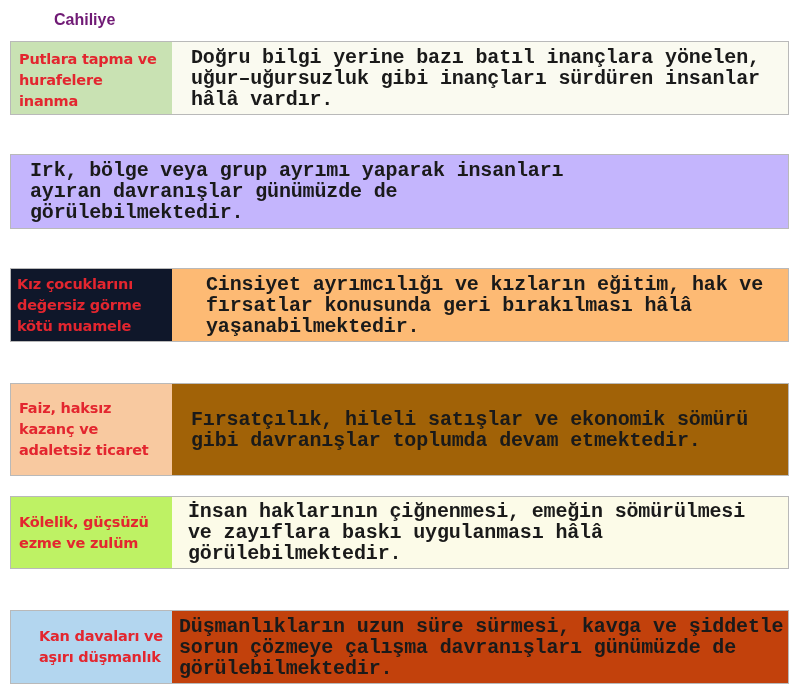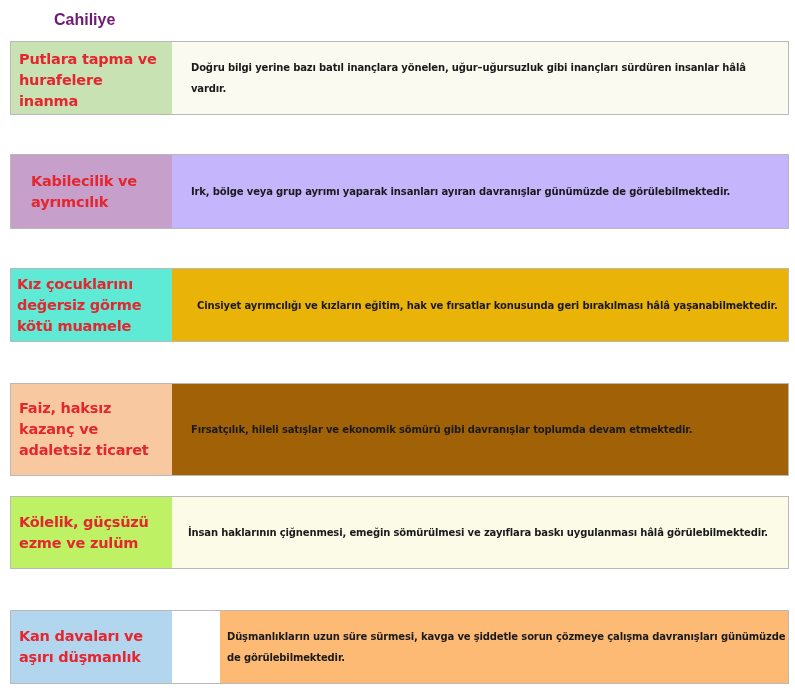--- a/index.html
+++ b/index.html
@@ -6,52 +6,49 @@
   body { width: 795px; height: 697px; position: relative; overflow: hidden;
          font-family: "DejaVu Sans", sans-serif; }
   .col-header { position: absolute; top: 11px; font-family: "Liberation Sans", sans-serif;
                 font-weight: bold; font-size: 16px; color: #701a75; }
   .row { position: absolute; left: 10px; width: 779px; border: 1px solid #b9b9b9;
          border-radius: 0; overflow: hidden; display: flex; box-sizing: border-box; }
   .left { width: 161px; flex: 0 0 161px; box-sizing: border-box; padding: 0 6px 0 8px;
           display: flex; align-items: center; color: #e3262f; font-weight: bold;
           font-size: 14.5px; line-height: 21px; letter-spacing: -0.2px; }
   .right { flex: 1; display: flex; align-items: center; box-sizing: border-box;
-           padding-left: 16px; color: #1a1a1a; font-weight: bold; font-size: 10px;
-           line-height: 21px; letter-spacing: -0.15px; }
+           padding-left: 16px; color: #1a1a1a; font-weight: bold; font-size: 20px;
+           line-height: 21px; letter-spacing: -0.15px; font-family: Liberation Mono, monospace; }
 </style>
 </head>
 <body>
 
 <div class="col-header" style="left:54px;">Cahiliye</div>
 <div class="col-header" style="left:420px;margin-top:33px;">Günümüz</div>
 
 <div class="row" style="top:41px;height:74px;">
   <div class="left" style="background:#c9e2b3;align-items:flex-start;padding-top:7px;">
     <span>Putlara tapma ve hurafelere inanma</span>
   </div>
   <div class="right" style="background:#fafaf0;padding-left:19px;">
     <span style="max-width:590px;">Doğru bilgi yerine bazı batıl inançlara yönelen, uğur–uğursuzluk gibi inançları sürdüren insanlar hâlâ vardır.</span>
   </div>
 </div>
 
 <div class="row" style="top:154px;height:75px;">
-  <div class="left" style="background:#c69fcb;padding-left:20px;">
-    <span style="max-width:135px;">Kabilecilik ve ayrımcılık</span>
-  </div>
   <div class="right" style="background:#c4b5fd;padding-left:19px;">
     <span style="max-width:575px;">Irk, bölge veya grup ayrımı yaparak insanları ayıran davranışlar günümüzde de görülebilmektedir.</span>
   </div>
 </div>
 
 <div class="row" style="top:268px;height:74px;">
-  <div class="left" style="background:#5eead4;padding-left:6px;">
+  <div class="left" style="background:#0f172a;padding-left:6px;">
     <span style="max-width:150px;">Kız çocuklarını değersiz görme kötü muamele</span>
   </div>
-  <div class="right" style="background:#eab308;padding-left:25px;">
+  <div class="right" style="background:#fdba74;padding-left:34px;">
     <span style="max-width:590px;">Cinsiyet ayrımcılığı ve kızların eğitim, hak ve fırsatlar konusunda geri bırakılması hâlâ yaşanabilmektedir.</span>
   </div>
 </div>
 
 <div class="row" style="top:383px;height:93px;">
   <div class="left" style="background:#f8c9a0;padding-left:8px;">
     <span style="max-width:150px;">Faiz, haksız kazanç ve adaletsiz ticaret</span>
   </div>
   <div class="right" style="background:#a16207;padding-left:19px;">
     <span style="max-width:560px;">Fırsatçılık, hileli satışlar ve ekonomik sömürü gibi davranışlar toplumda devam etmektedir.</span>
@@ -62,18 +59,18 @@
   <div class="left" style="background:#bef264;padding-left:8px;">
     <span style="max-width:155px;">Kölelik, güçsüzü ezme ve zulüm</span>
   </div>
   <div class="right" style="background:#fcfbe8;padding-left:16px;">
     <span style="max-width:580px;">İnsan haklarının çiğnenmesi, emeğin sömürülmesi ve zayıflara baskı uygulanması hâlâ görülebilmektedir.</span>
   </div>
 </div>
 
 <div class="row" style="top:610px;height:74px;">
   <div class="left" style="background:#b3d6ef;padding-left:8px;">
-    <span style="max-width:150px;">Kan davaları ve aşırı düşmanlık</span>
+    <span style="max-width:150px;margin-left:20px;">Kan davaları ve aşırı düşmanlık</span>
   </div>
-  <div class="right" style="background:#fdba74;padding-left:7px;margin-left:48px;">
+  <div class="right" style="background:#c2410c;padding-left:7px;">
     <span style="max-width:610px;">Düşmanlıkların uzun süre sürmesi, kavga ve şiddetle sorun çözmeye çalışma davranışları günümüzde de görülebilmektedir.</span>
   </div>
 </div>
 
 </body></html>

